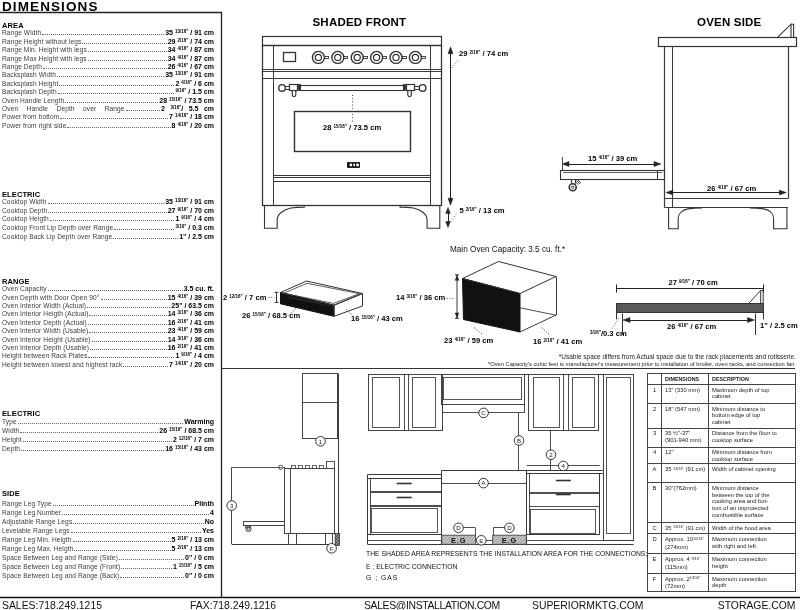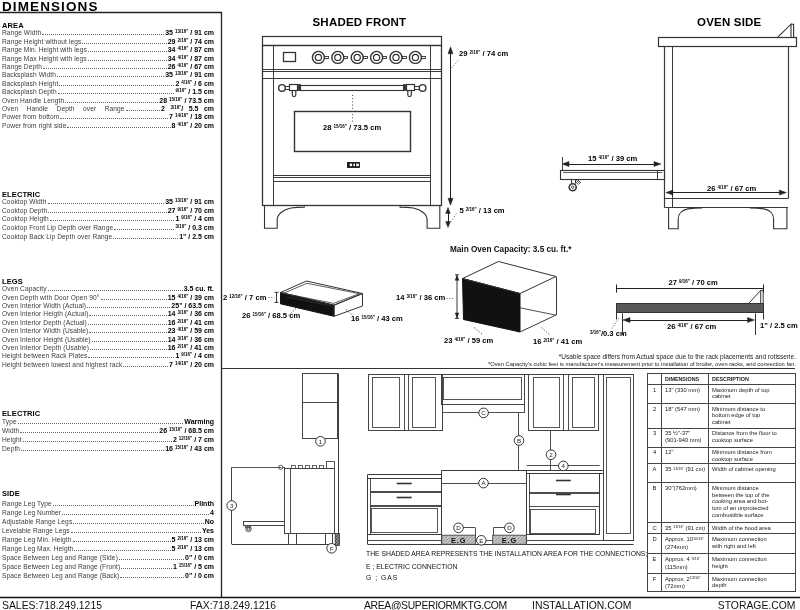--- a/index.html
+++ b/index.html
@@ -103,21 +103,21 @@
 <div class="r" style="top:224.0px">
     <span class="l">Cooktop Front Lip Depth over Range</span>
     <span class="d"></span>
     <span class="v"><b> <span class="f">3/16"</span> / 0.3 cm</b></span>
   </div>
 <div class="r" style="top:232.6px">
     <span class="l">Cooktop Back Lip Depth over Range</span>
     <span class="d"></span>
     <span class="v"><b>1" / 2.5 cm</b></span>
   </div>
-<div class="hd" style="top:276.5px">LEGS</div>
+<div class="hd" style="top:276.5px">RANGE</div>
 <div class="r" style="top:285.2px">
     <span class="l">Oven Capacity</span>
     <span class="d"></span>
     <span class="v"><b>3.5 cu. ft.</b></span>
   </div>
 <div class="r" style="top:293.6px">
     <span class="l">Oven Depth with Door Open 90°</span>
     <span class="d"></span>
     <span class="v"><b>15 <span class="f">4/16"</span> / 39 cm</b></span>
   </div>
@@ -223,21 +223,21 @@
     <span class="d"></span>
     <span class="v"><b>1 <span class="f">15/16"</span> / 5 cm</b></span>
   </div>
 <div class="r" style="top:572.0px">
     <span class="l">Space Between Leg and Range (Back)</span>
     <span class="d"></span>
     <span class="v"><b>0" / 0 cm</b></span>
   </div>
 <div class="t1" style="left:312.5px;top:16px">SHADED FRONT</div>
 <div class="t1" style="left:697px;top:16px">OVEN SIDE</div>
-<div class="abs" style="left:450px;top:244.5px;font-weight:bold;font-size:8.2px;white-space:nowrap">Main Oven Capacity: 3.5 cu. ft.*</div>
+<div class="abs" style="left:450px;top:244.5px;font-weight:normal;font-size:8.2px;white-space:nowrap">Main Oven Capacity: 3.5 cu. ft.*</div>
 <div class="dim" style="left:459px;top:49px;font-size:7.6px">29 <span class="f">2/16"</span> / 74 cm</div>
 <div class="dim" style="left:459.5px;top:205.5px;font-size:7.6px">5 <span class="f">2/16"</span> / 13 cm</div>
 <div class="dim" style="left:323px;top:122.9px;font-size:7.6px">28 <span class="f">15/16"</span> / 73.5 cm</div>
 <div class="dim" style="left:588px;top:153.5px;font-size:7.6px">15 <span class="f">4/16"</span> / 39 cm</div>
 <div class="dim" style="left:707px;top:183.5px;font-size:7.6px">26 <span class="f">4/16"</span> / 67 cm</div>
 <div class="dim" style="left:223px;top:292.5px;font-size:7.6px">2 <span class="f">12/16"</span> / 7 cm</div>
 <div class="dim" style="left:242px;top:311px;font-size:7.6px">26 <span class="f">15/16"</span> / 68.5 cm</div>
 <div class="dim" style="left:351px;top:313.5px;font-size:7.6px">16 <span class="f">15/16"</span> / 43 cm</div>
 <div class="dim" style="left:396px;top:292.5px;font-size:7.6px">14 <span class="f">3/16"</span> / 36 cm</div>
 <div class="dim" style="left:444px;top:335.5px;font-size:7.6px">23 <span class="f">4/16"</span> / 59 cm</div>
@@ -546,14 +546,14 @@
         <td>Maximum connection<br>depth</td>
       </tr>
 </tbody>
   </table>
 
 <div class="bt" style="left:366px;top:549.5px">THE SHADED AREA REPRESENTS THE INSTALLATION AREA FOR THE CONNECTIONS;</div>
 <div class="bt" style="left:366px;top:562.7px">E ; ELECTRIC CONNECTION</div>
 <div class="bt" style="left:366px;top:573.9px;letter-spacing:1px">G ; GAS</div>
 <div class="ft" style="left:2px;top:599.5px">SALES:718.249.1215</div>
 <div class="ft" style="left:190px;top:599.5px">FAX:718.249.1216</div>
-<div class="ft" style="left:364px;top:599.5px;letter-spacing:-0.35px">AREA@SUPERIORMKTG.COM</div>
-<div class="ft" style="left:532px;top:599.5px">INSTALLATION.COM</div>
+<div class="ft" style="left:364px;top:599.5px;letter-spacing:-0.35px">SALES@INSTALLATION.COM</div>
+<div class="ft" style="left:532px;top:599.5px">SUPERIORMKTG.COM</div>
 <div class="ft" style="right:4.5px;top:599.5px">STORAGE.COM</div>
 </body></html>

